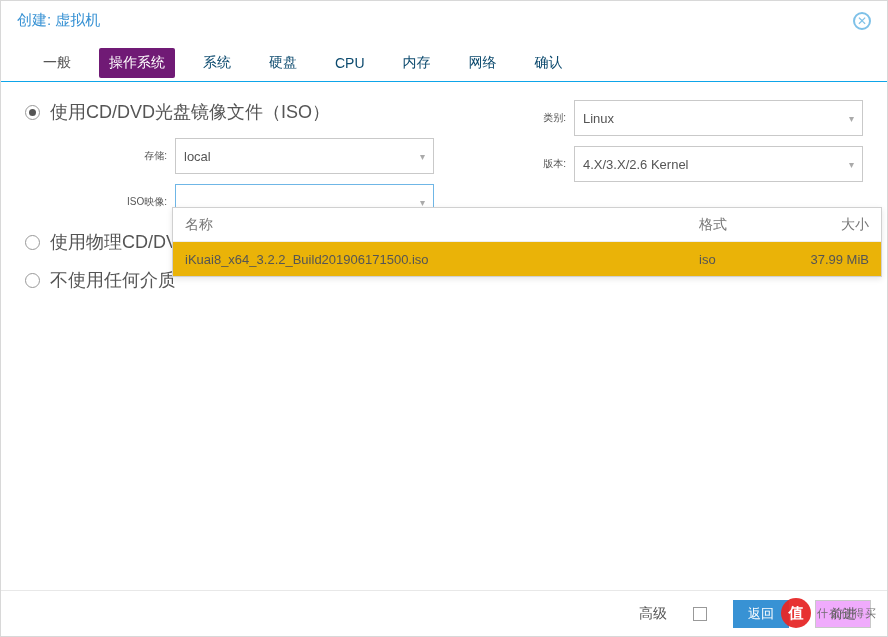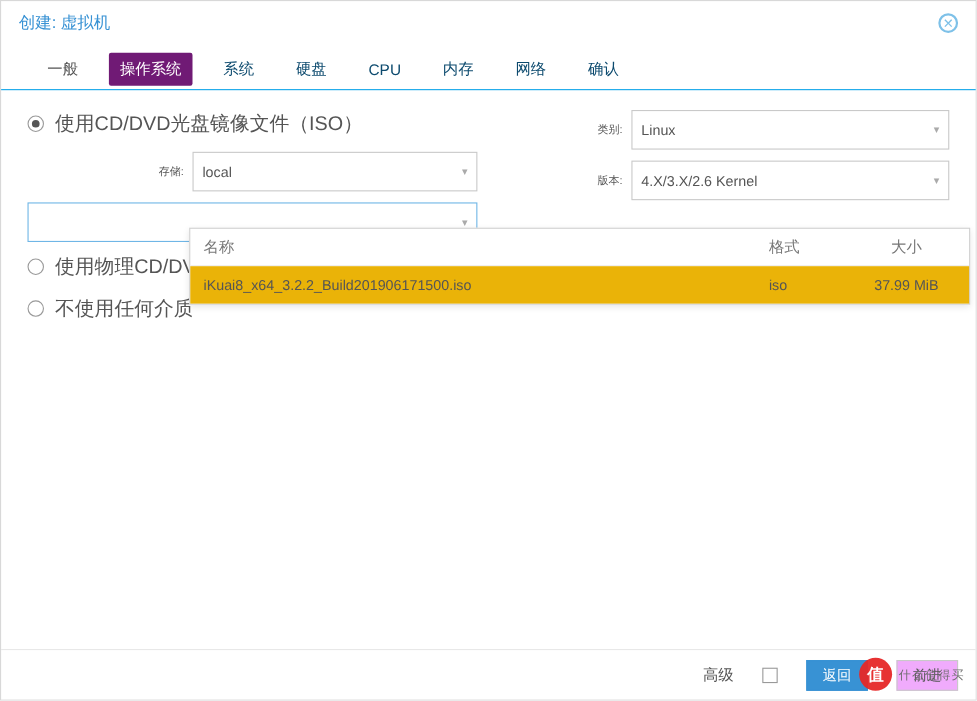--- a/index.html
+++ b/index.html
@@ -150,21 +150,21 @@
     border-bottom: 1px solid #eee;
     font-size: 14px;
   }
   .dd-row {
     background: #eab308;
     cursor: pointer;
     color: #555;
   }
   .col-name { flex: 1; }
   .col-fmt { width: 80px; }
-  .col-size { width: 90px; text-align: center; }
+  .col-size { width: 90px; text-align: right; }
   
   .footer {
     position: absolute;
     bottom: 0; left: 0; right: 0;
     height: 46px;
     border-top: 1px solid #e8e8e8;
     display: flex;
     align-items: center;
     justify-content: flex-end;
     padding: 0 16px;
@@ -253,20 +253,21 @@
 
       <div class="form-row">
         <div class="form-label">存储:</div>
         <div class="combo">
           <span>local</span>
           <span class="chev">▾</span>
         </div>
       </div>
 
       <div class="form-row">
+        <div class="form-label">ISO映像:</div>
         <div class="combo focused">
           <span></span>
           <span class="chev">▾</span>
         </div>
       </div>
 
       <div class="radio-row">
         <span class="radio"></span>
         <span class="radio-label">使用物理CD/DVD驱动器</span>
       </div>

